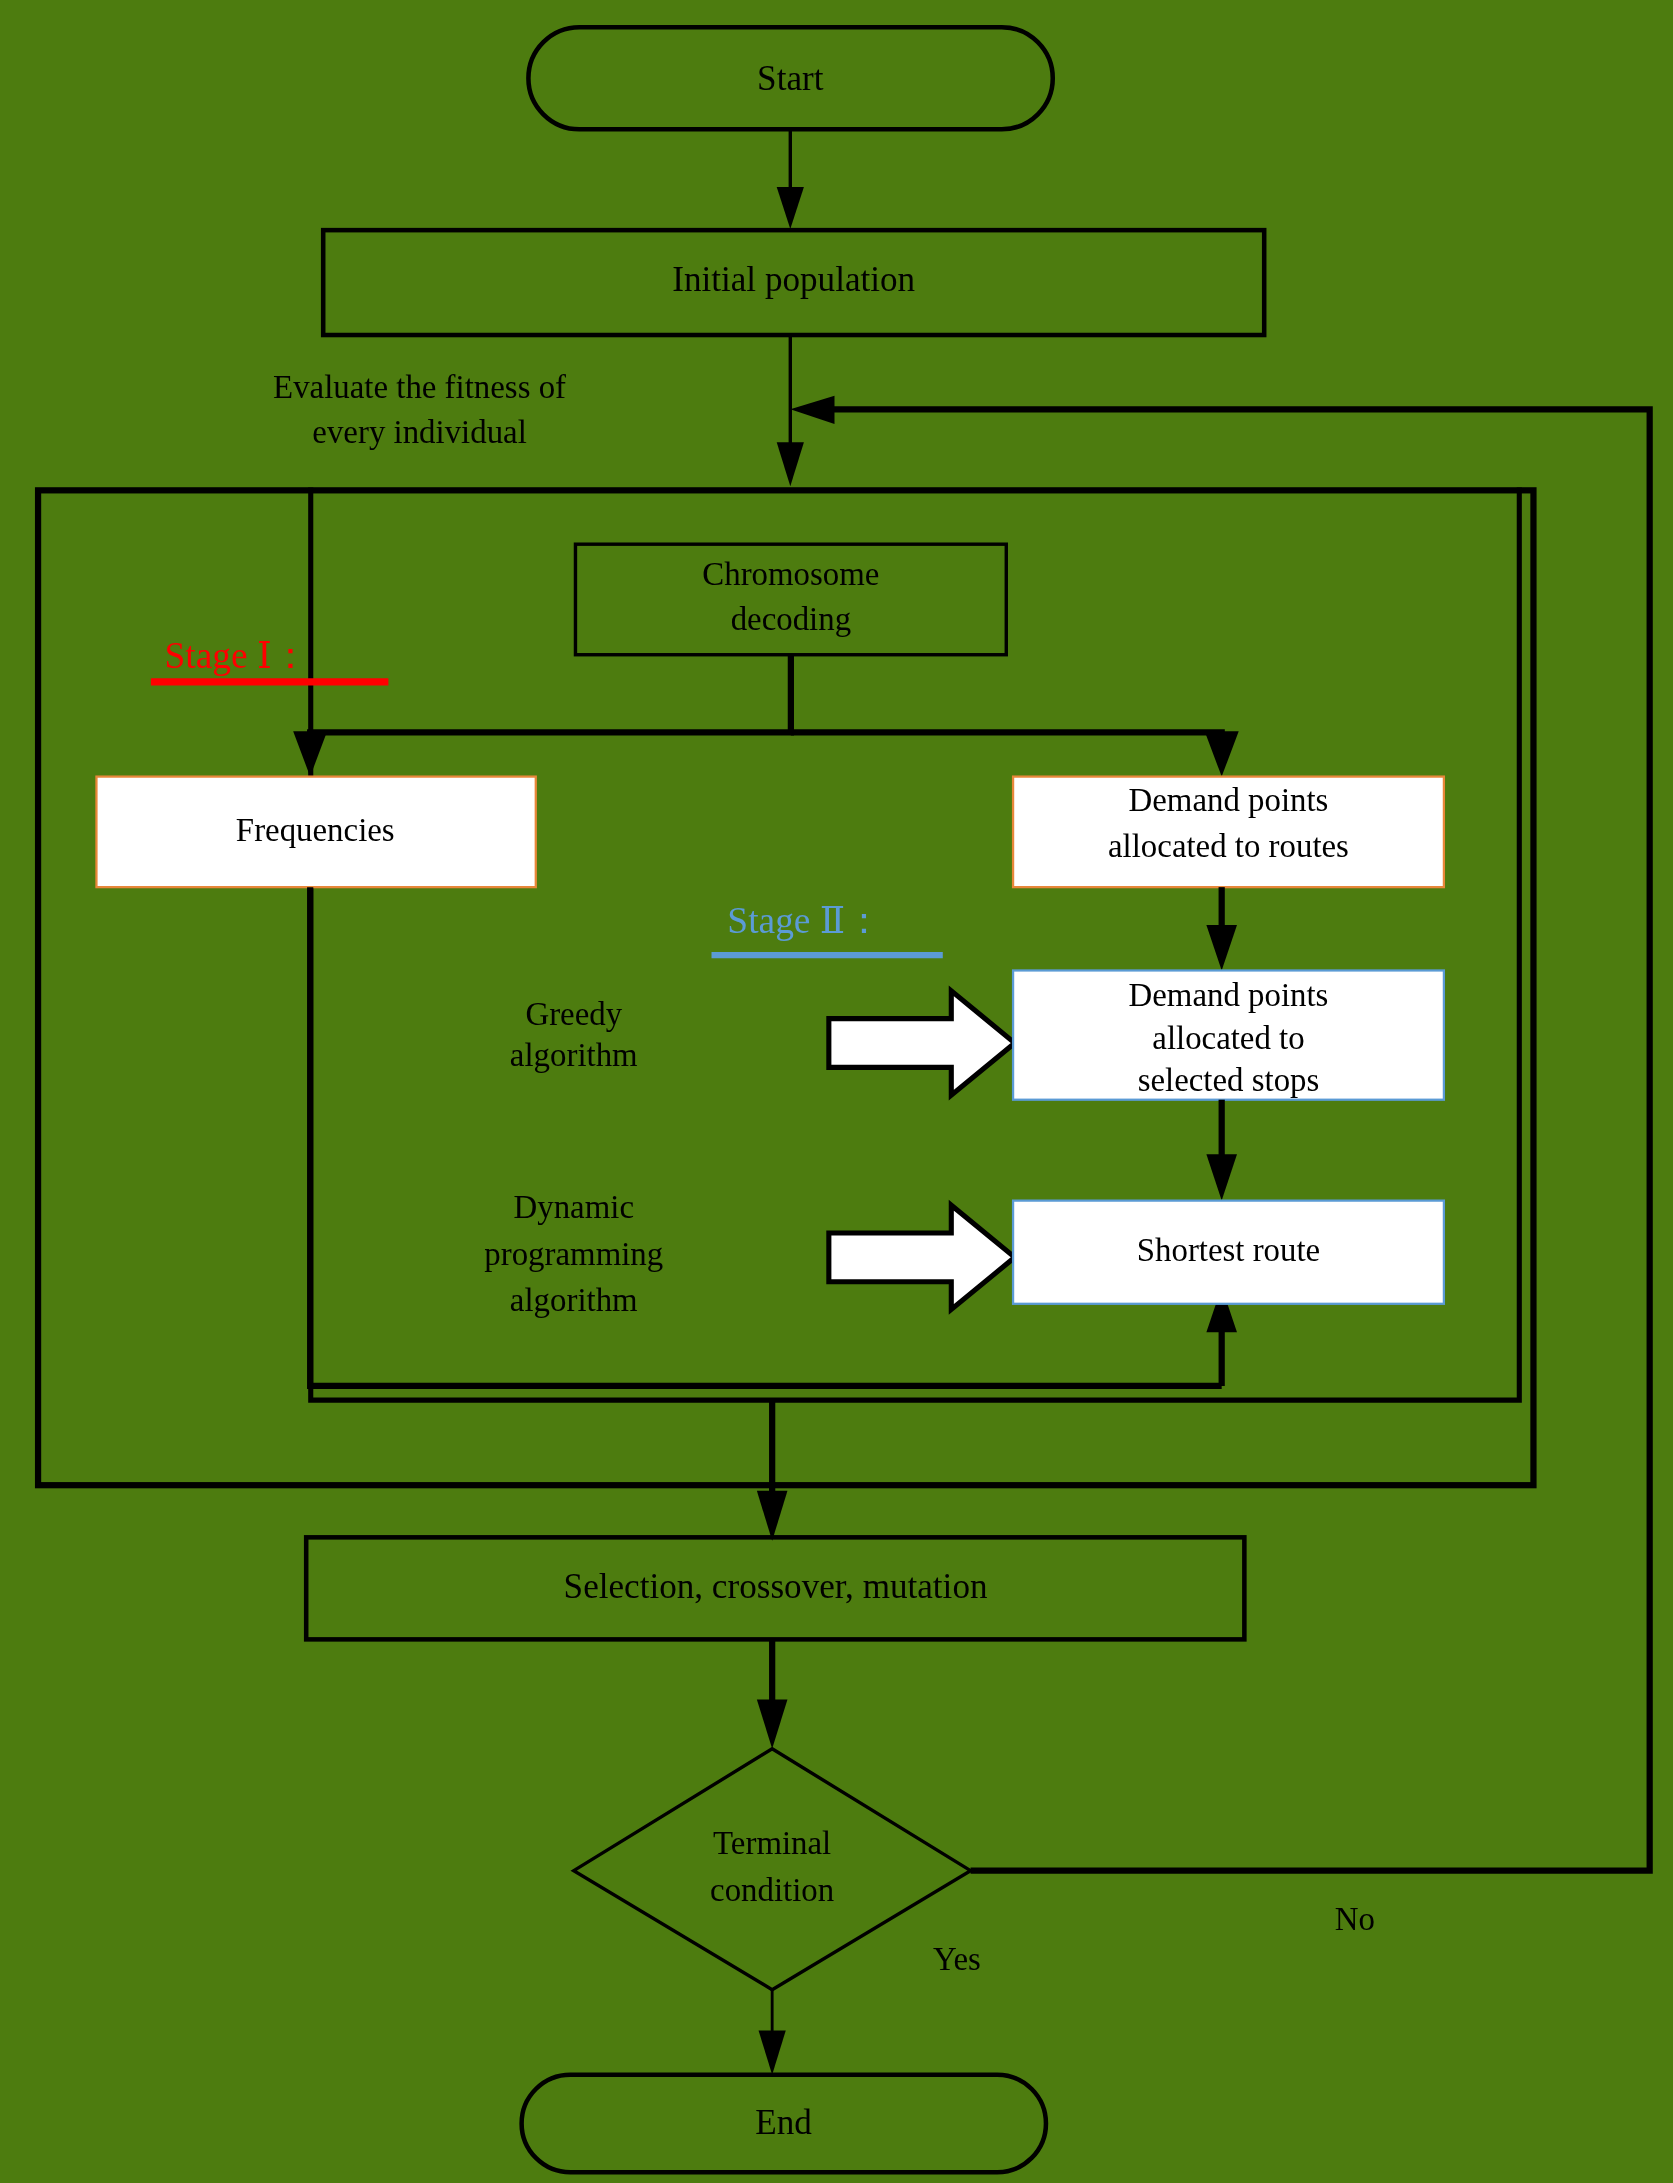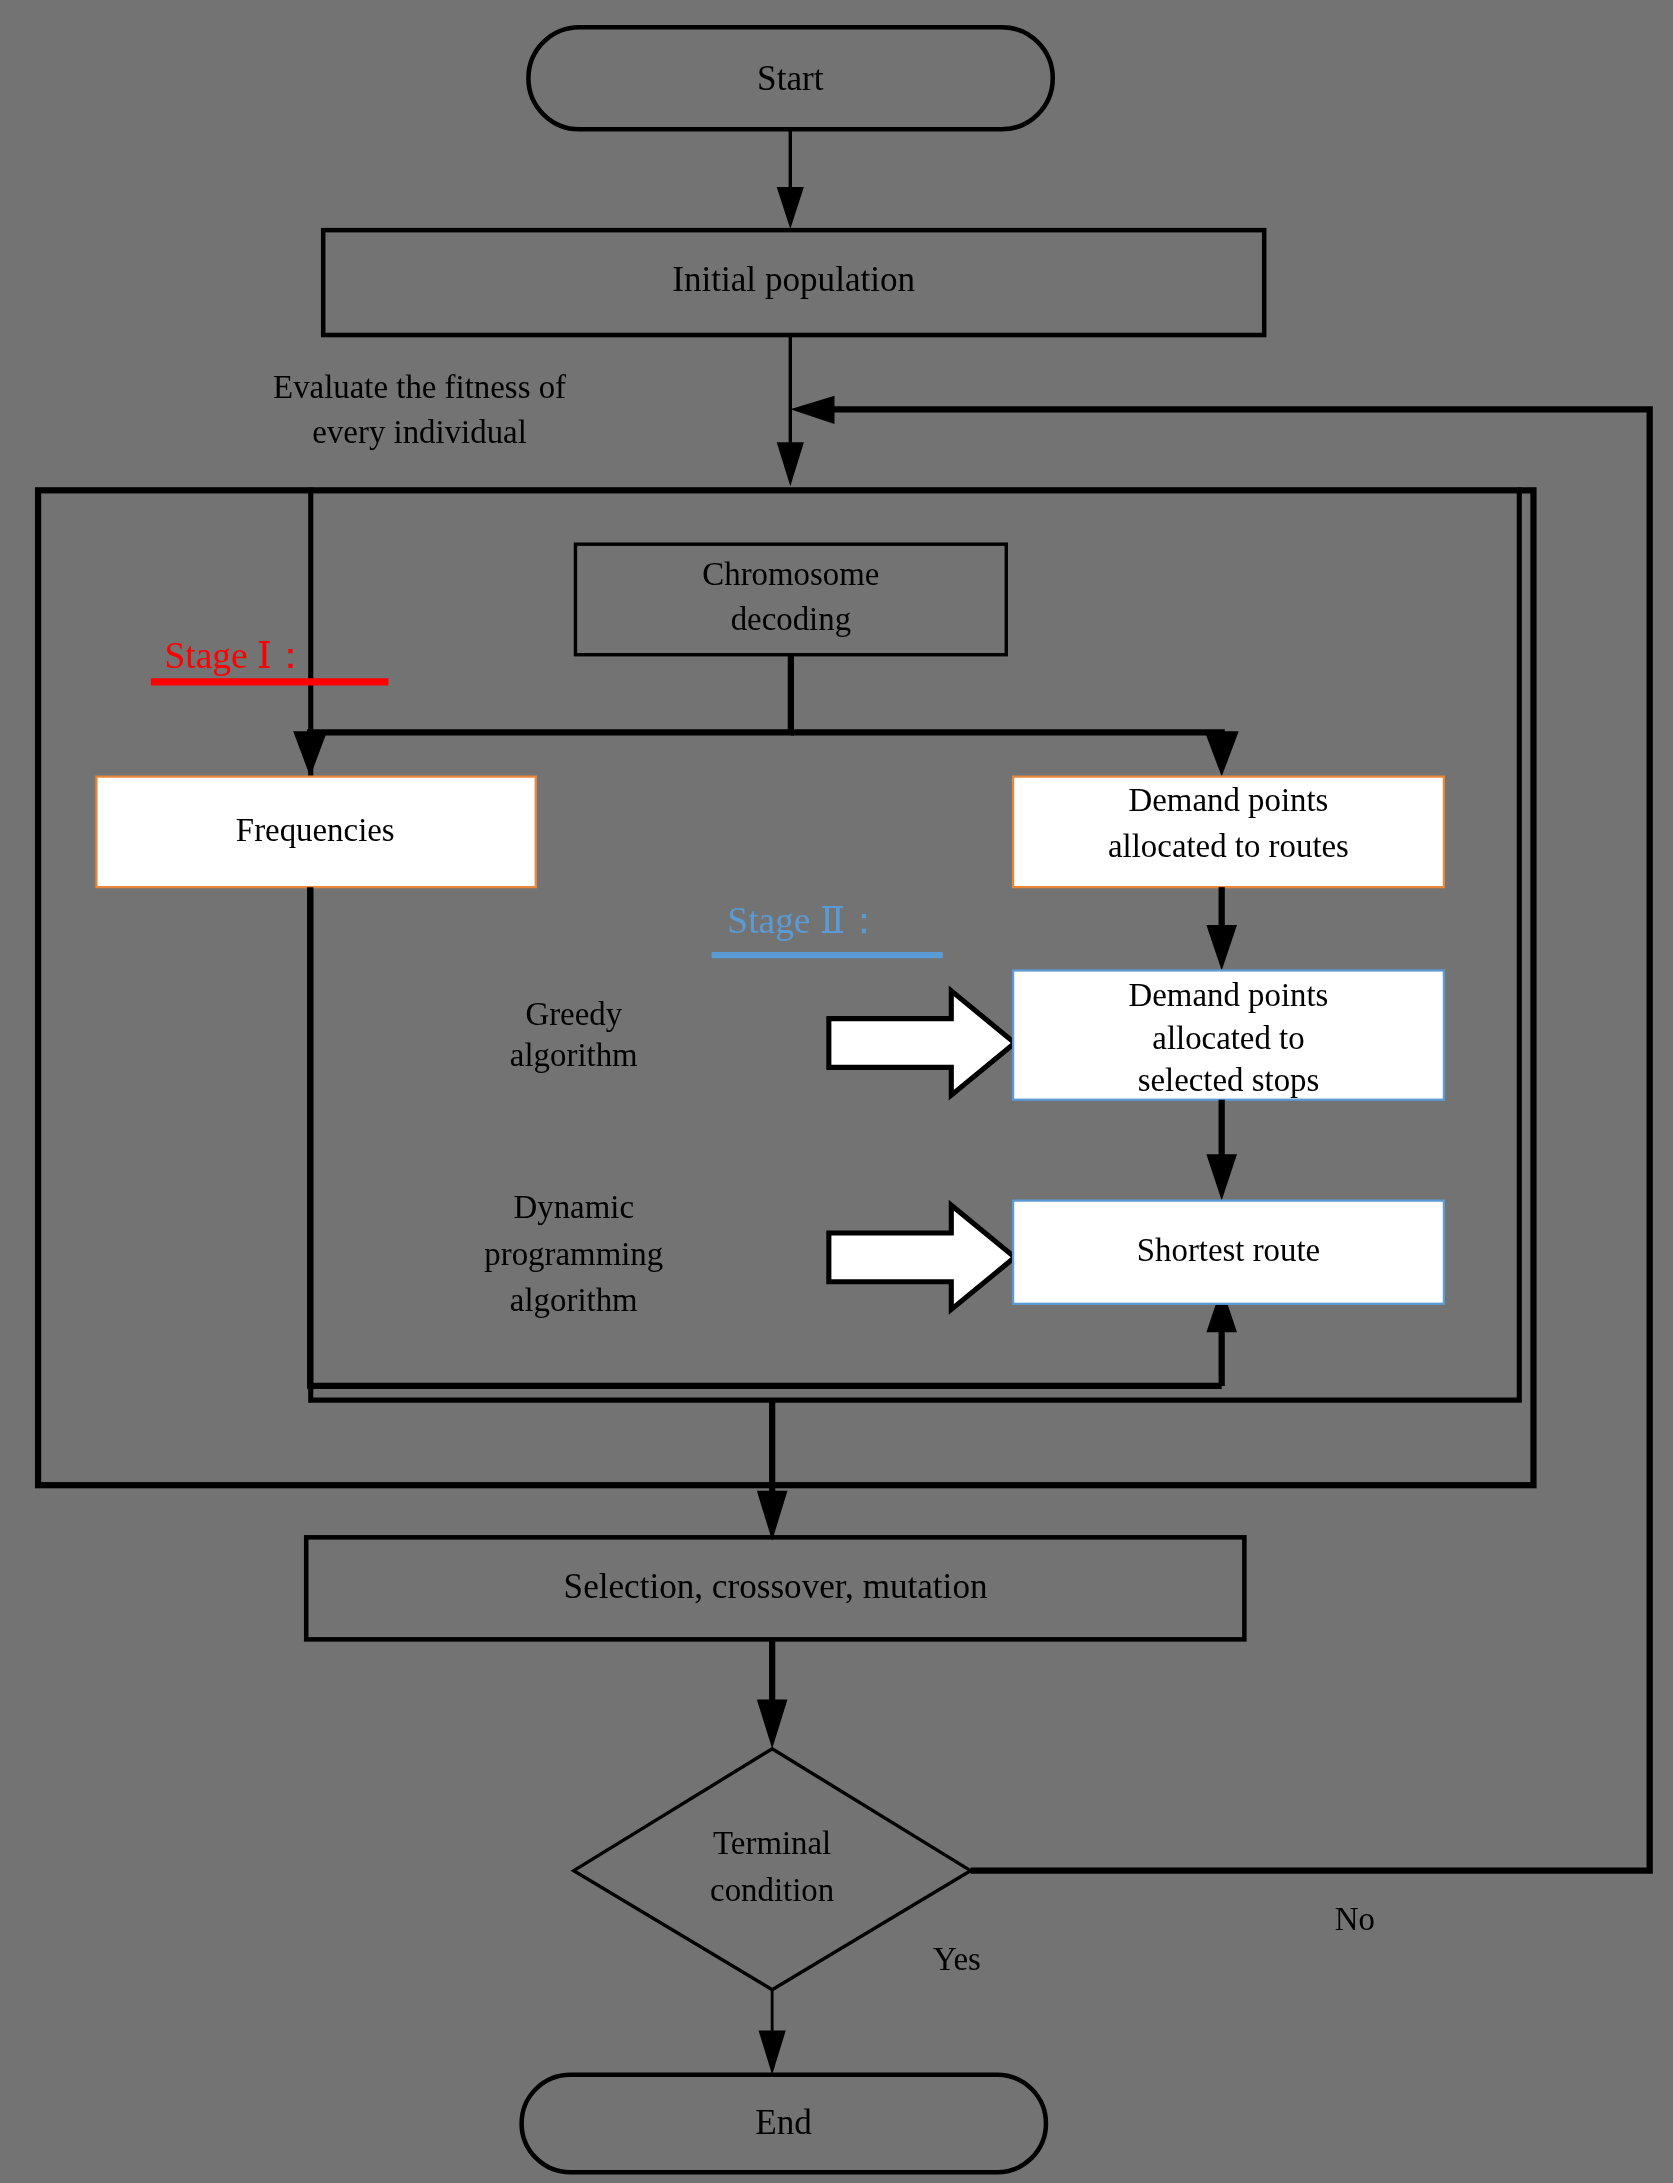--- a/index.html
+++ b/index.html
@@ -10,21 +10,21 @@
   body {
     width: 1673px;
     height: 2183px;
     font-family: "Liberation Serif", "DejaVu Serif", serif;
     overflow: hidden;
   }
   #flow-root {
     position: relative;
     width: 1673px;
     height: 2183px;
-    background: #737373;
+    background: #4d7c0f;
   }
   svg.flow-canvas {
     display: block;
     width: 1673px;
     height: 2183px;
   }
   .node-text {
     font-family: "Liberation Serif", "DejaVu Serif", serif;
     fill: #000000;
     text-anchor: middle;

